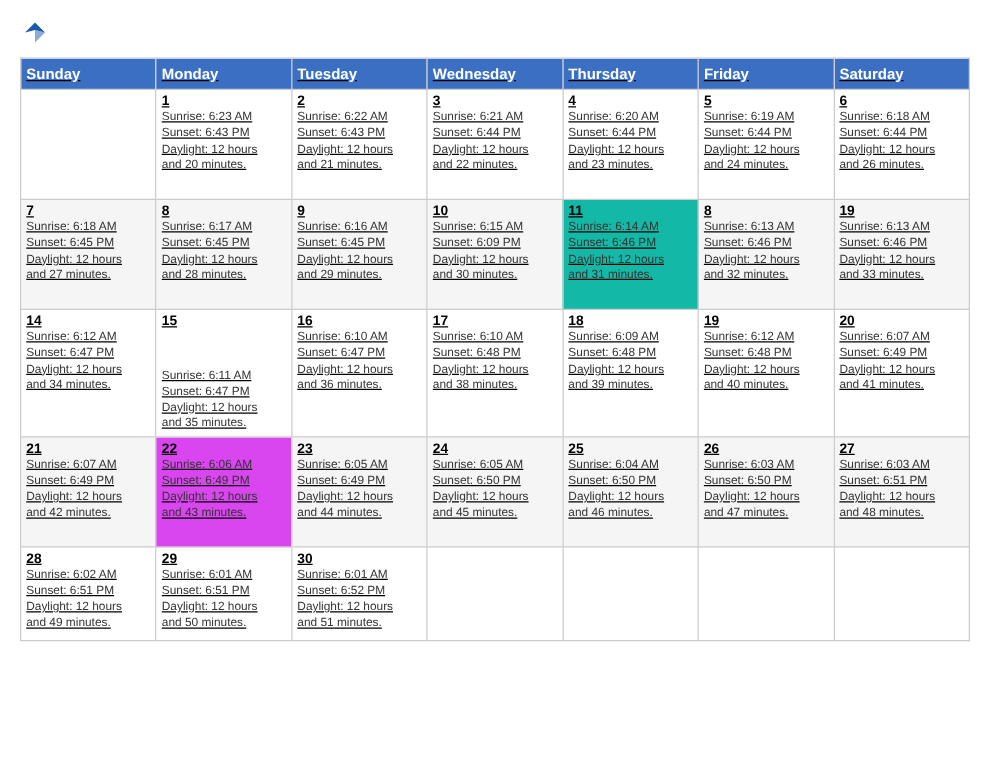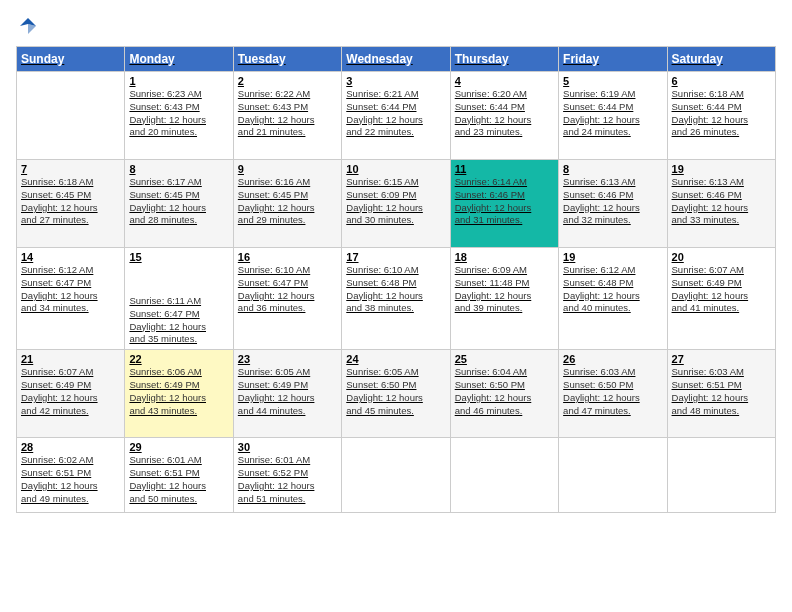--- a/index.html
+++ b/index.html
@@ -244,21 +244,21 @@
           <td>
             <span class="day-number">17</span>
             <div class="day-info" style="white-space: pre-line;">Sunrise: 6:10 AM
 Sunset: 6:48 PM
 Daylight: 12 hours
 and 38 minutes.</div>
           </td>
           <td>
             <span class="day-number">18</span>
             <div class="day-info" style="white-space: pre-line;">Sunrise: 6:09 AM
-Sunset: 11:48 PM
+Sunset: 6:48 PM
 Daylight: 12 hours
 and 39 minutes.</div>
           </td>
           <td>
             <span class="day-number">19</span>
             <div class="day-info" style="white-space: pre-line;">Sunrise: 6:12 AM
 Sunset: 6:48 PM
 Daylight: 12 hours
 and 40 minutes.</div>
           </td>
@@ -271,21 +271,21 @@
           </td>
         </tr>
         <tr>
           <td style="background-color: rgb(245, 245, 245);">
             <span class="day-number">21</span>
             <div class="day-info" style="white-space: pre-line;">Sunrise: 6:07 AM
 Sunset: 6:49 PM
 Daylight: 12 hours
 and 42 minutes.</div>
           </td>
-          <td style="background-color: #fef9c3;">
+          <td style="background-color: #d946ef;">
             <span class="day-number">22</span>
             <div class="day-info" style="white-space: pre-line;">Sunrise: 6:06 AM
 Sunset: 6:49 PM
 Daylight: 12 hours
 and 43 minutes.</div>
           </td>
           <td style="background-color: rgb(245, 245, 245);">
             <span class="day-number">23</span>
             <div class="day-info" style="white-space: pre-line;">Sunrise: 6:05 AM
 Sunset: 6:49 PM

